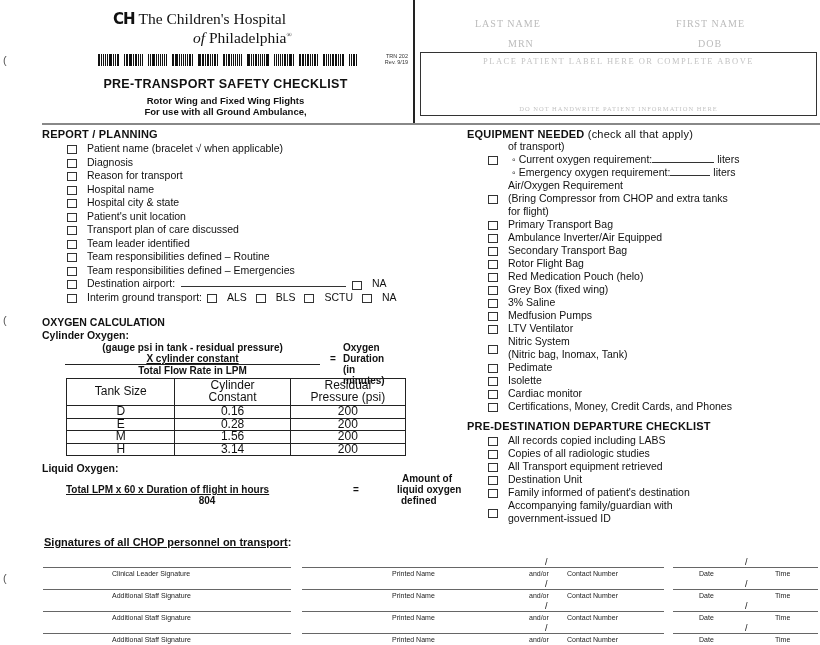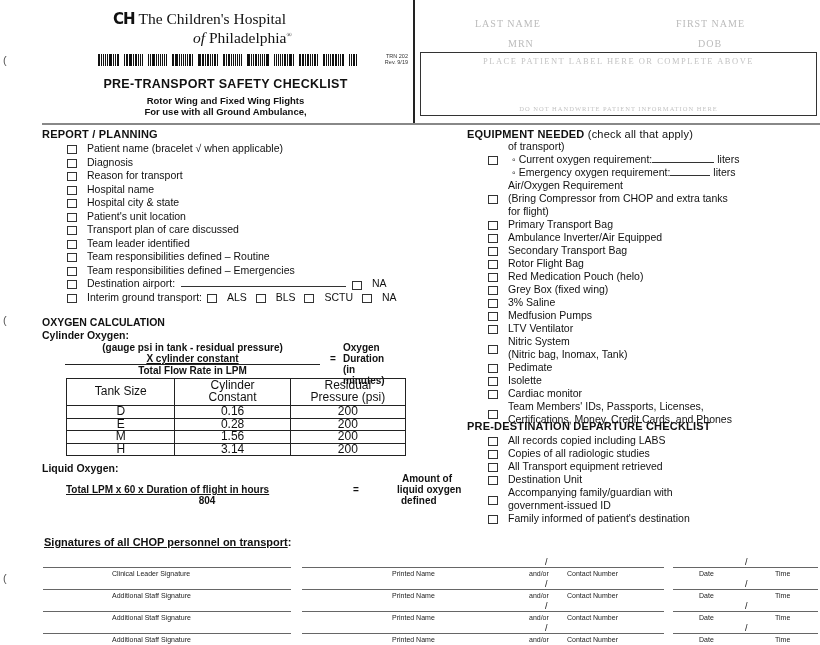--- a/index.html
+++ b/index.html
@@ -423,21 +423,20 @@
       <span class="cb"></span>
       <span class="txt">Isolette</span>
     </li>
   <li>
       <span class="cb"></span>
       <span class="txt">Cardiac monitor</span>
     </li>
   <li>
     <span class="cb"></span>
     <span class="txt">
-      <span class="sub-line" style="padding-left:0">Team Members' IDs, Passports, Licenses,</span>
       <span class="sub-line" style="padding-left:0;white-space:nowrap">Certifications, Money, Credit Cards, and Phones</span>
     </span>
   </li>
 </ul>
 
 <div class="abs sec-h" style="left:467px;top:420px">PRE-DESTINATION DEPARTURE CHECKLIST</div>
 <ul class="abs list pd-list">
   <li>
       <span class="cb"></span>
       <span class="txt">All records copied including LABS</span>
@@ -448,30 +447,30 @@
     </li>
   <li>
       <span class="cb"></span>
       <span class="txt">All Transport equipment retrieved</span>
     </li>
   <li>
       <span class="cb"></span>
       <span class="txt">Destination Unit</span>
     </li>
   <li>
+      <span class="cb"></span>
+      <span class="txt">Family informed of patient's destination</span>
+    </li>
+  <li>
     <span class="cb"></span>
     <span class="txt">
       <span class="sub-line" style="padding-left:0">Accompanying family/guardian with</span>
       <span class="sub-line" style="padding-left:0">government-issued ID</span>
     </span>
   </li>
-  <li>
-      <span class="cb"></span>
-      <span class="txt">Family informed of patient's destination</span>
-    </li>
 </ul>
 
 <div class="abs sig-h"><span class="u">Signatures of all CHOP personnel on transport</span><span>:</span></div>
 
 <div class="abs sig-row" style="top:567px">
   <div class="sig-line" style="left:43px;width:248px"></div>
   <div class="sig-lbl" style="left:112px">Clinical Leader Signature</div>
   <div class="sig-line" style="left:302px;width:362px"></div>
   <div class="sig-lbl" style="left:392px">Printed Name</div>
   <div class="sig-slash" style="left:545px">/</div>

